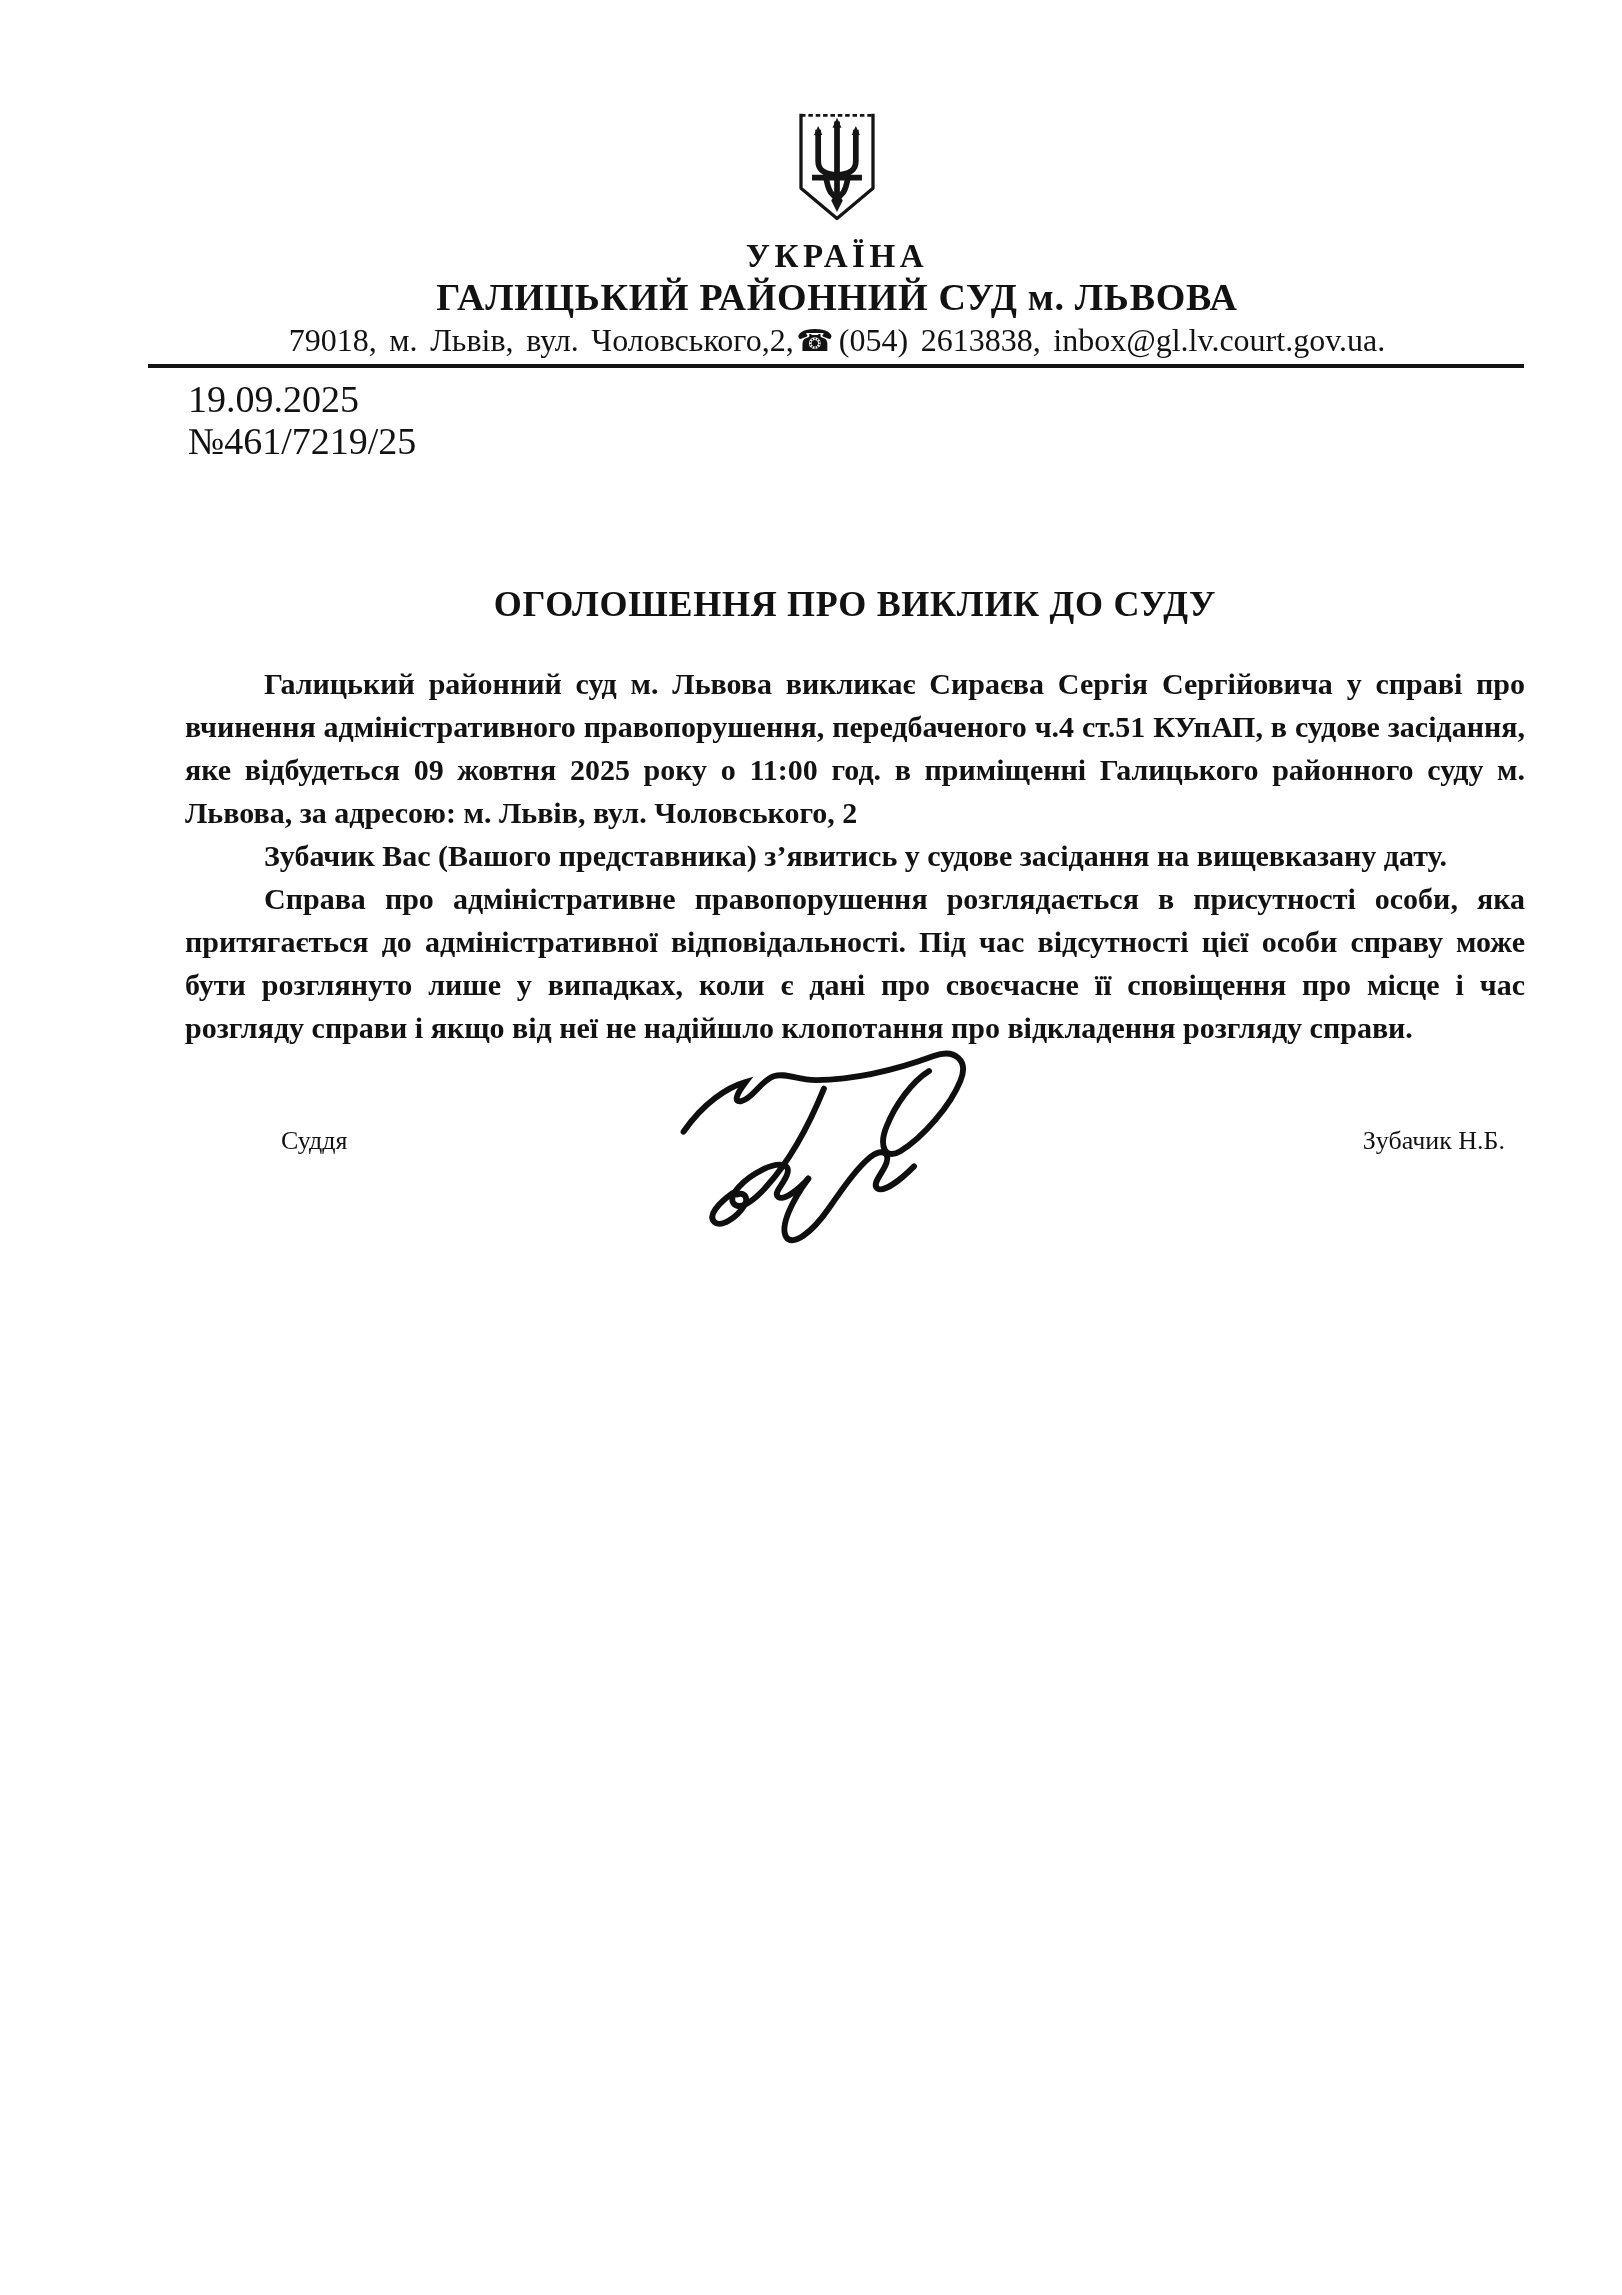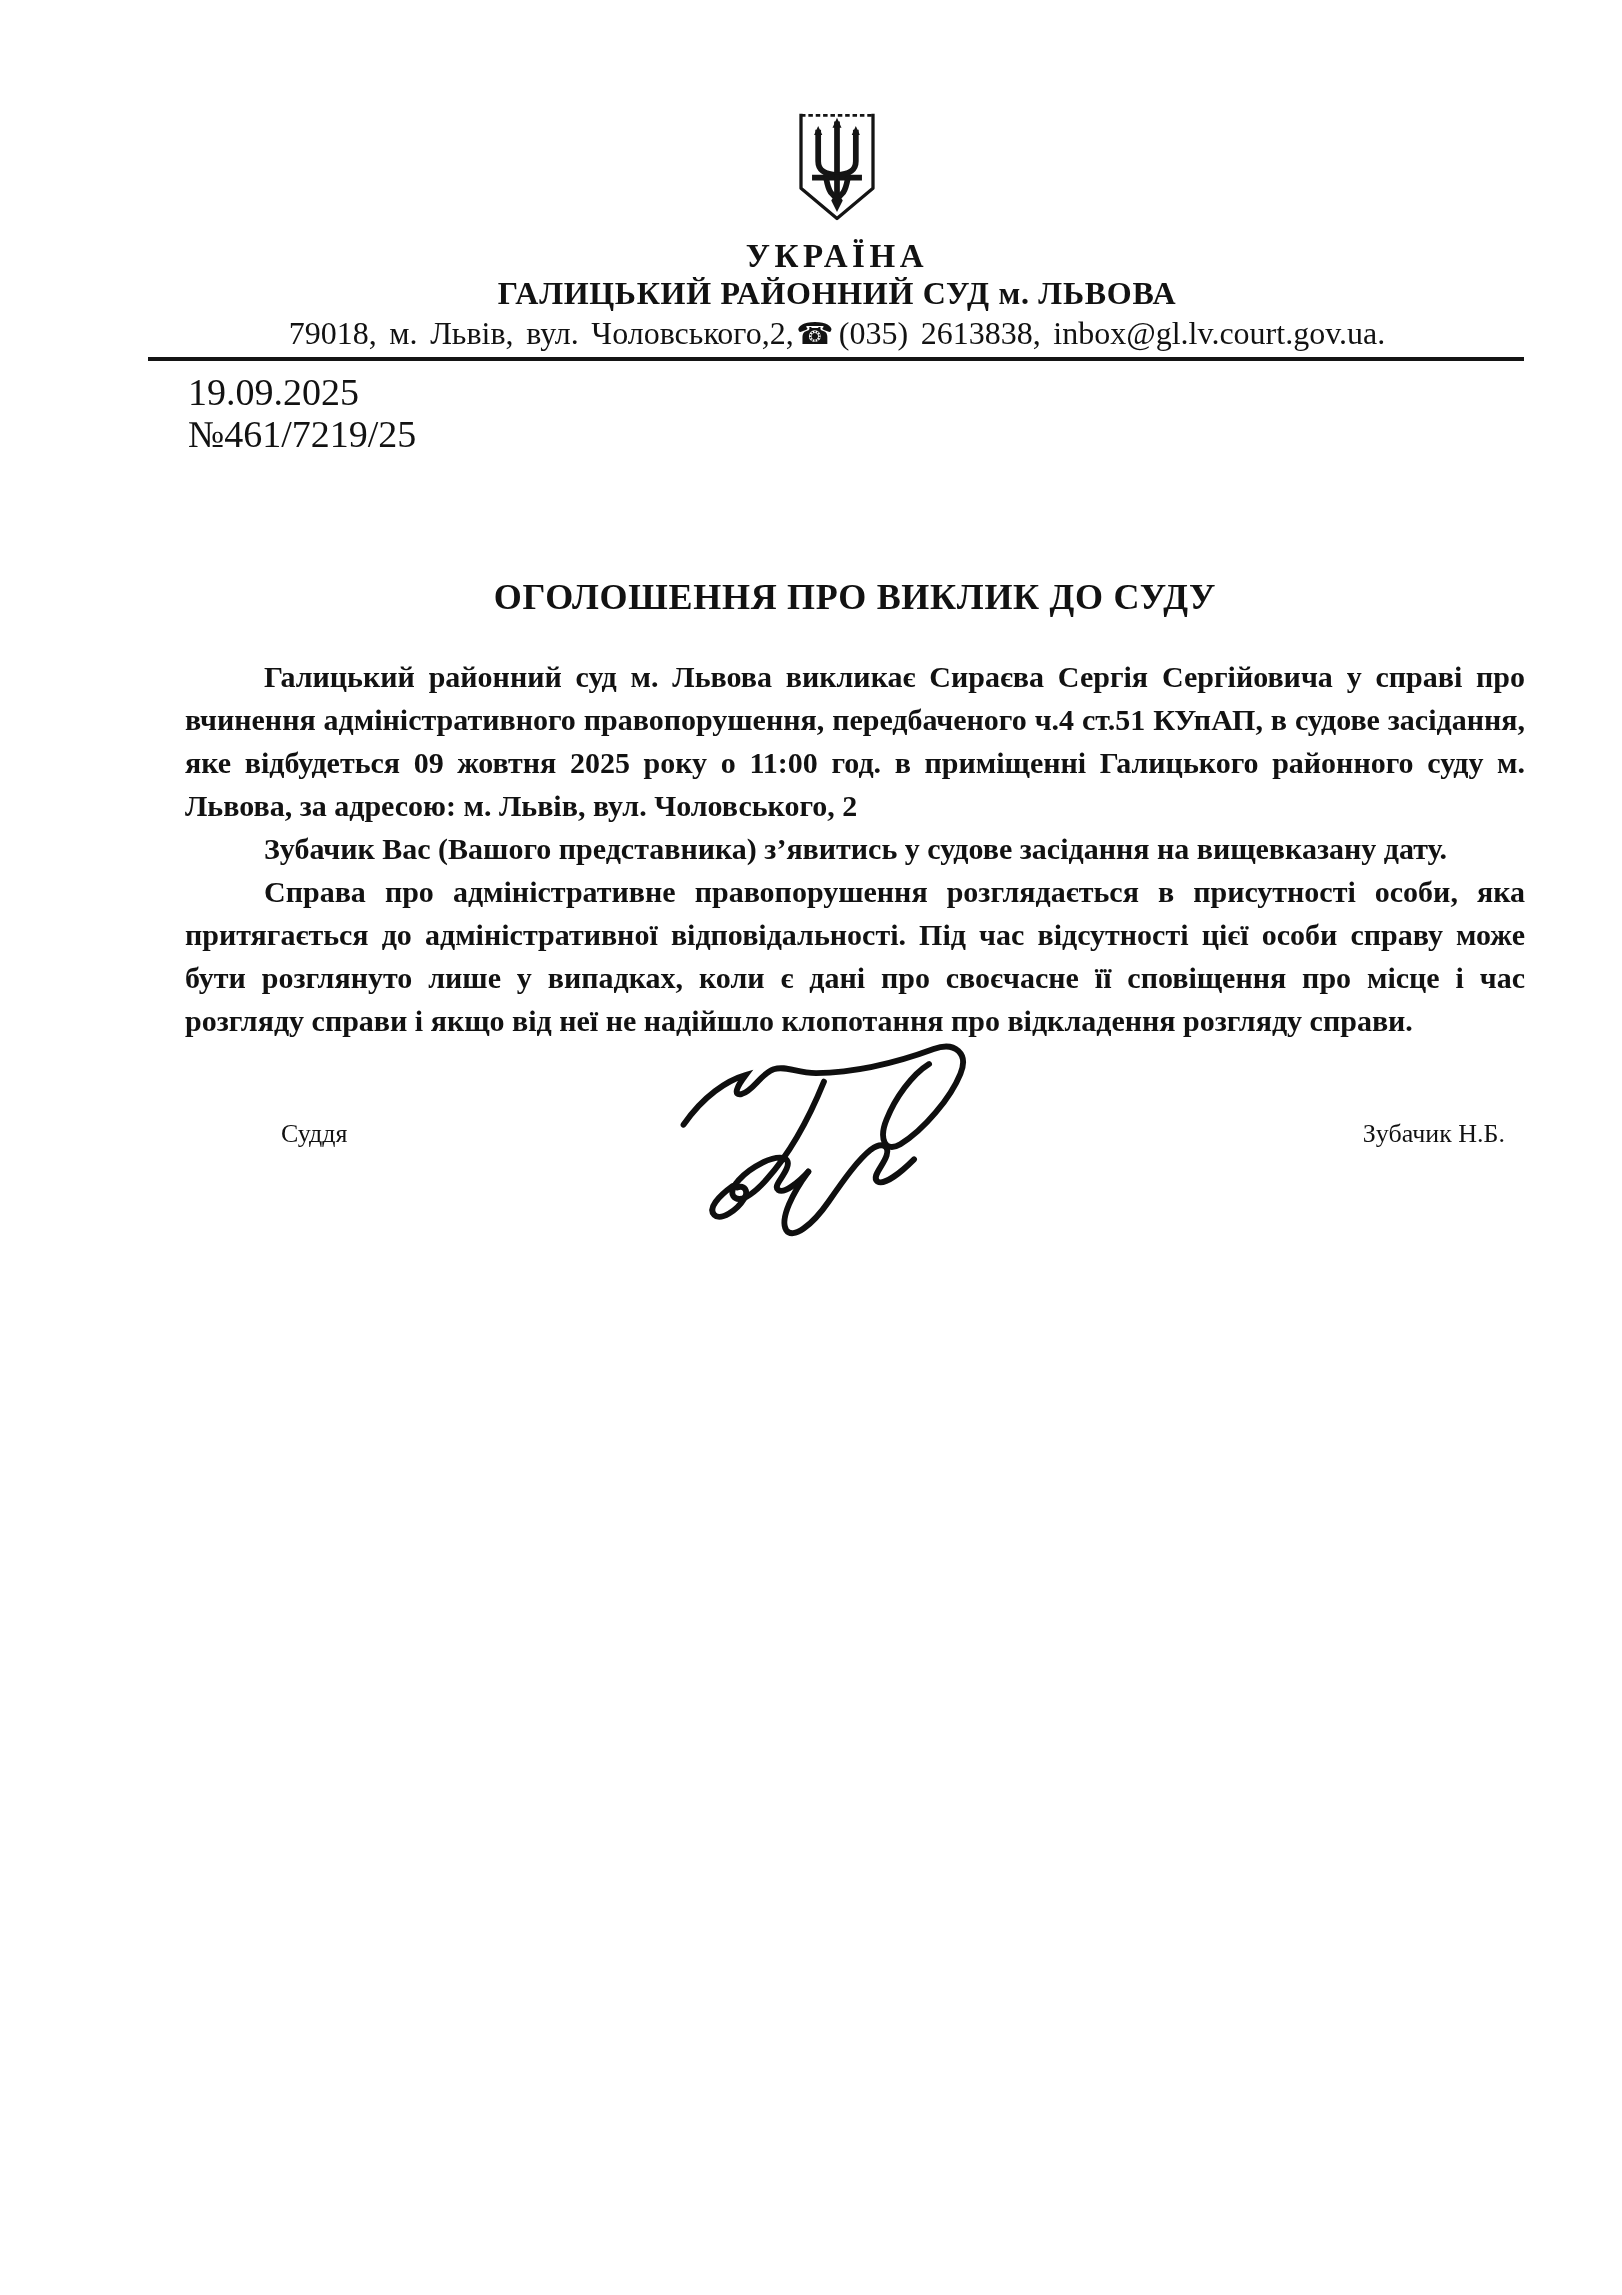--- a/index.html
+++ b/index.html
@@ -9,21 +9,21 @@
     background:#ffffff;
     color:#121212;
     font-family:"Liberation Serif","DejaVu Serif",serif;
     overflow:hidden;
   }
   
   .letterhead { text-align:center; padding-top:109px; margin:0 98px 0 150px; }
   .emblem-wrap { line-height:0; }
   .emblem-wrap svg { width:90px; height:124px; }
   .country { font-size:33px; font-weight:bold; letter-spacing:4.6px; margin-top:5.2px; }
-  .court   { font-size:32px; font-weight:bold; letter-spacing:0.7px; margin-top:0px; }
+  .court   { font-size:38px; font-weight:bold; letter-spacing:0.7px; margin-top:0px; }
   .addr    { font-size:32px; margin-top:2.6px; white-space:nowrap; word-spacing:4.6px; }
   .addr .phone-glyph { font-family:"DejaVu Sans",sans-serif; font-size:30px; margin:0 5.2px 0 2.6px; }
   .rule { margin:5.2px 98px 0 148px; height:0; border-top:4.6px solid #141414; }
   
   .meta { margin:10.5px 98px 0 188px; font-size:38px; line-height:42px; }
   
   .title { margin:121px 97px 0 185px; text-align:center;
            font-size:36px; font-weight:bold; letter-spacing:0.7px; }
   
   .bodytext { margin:37px 97px 0 185px; font-size:30px; line-height:43px;
@@ -60,21 +60,21 @@
           <path d="M110 20 L99 44 H121 Z"></path>
           <path d="M64 40 L54 62 H74 Z"></path>
           <path d="M156 40 L146 62 H166 Z"></path>
           <path d="M110 198 L96 222 L110 250 L124 222 Z"></path>
         </g>
       </svg>
     </div>
     <div class="country">УКРАЇНА</div>
     <div class="court">ГАЛИЦЬКИЙ РАЙОННИЙ СУД м. ЛЬВОВА</div>
     <div class="addr">
-      <span>79018, м. Львів, вул. Чоловського,2,</span><span class="phone-glyph">☎</span><span>(035) 2613838,</span>
+      <span>79018, м. Львів, вул. Чоловського,2,</span><span class="phone-glyph">☎</span><span>(054) 2613838,</span>
       <span>inbox@gl.lv.court.gov.ua.</span>
     </div>
   </header>
 
   <div class="rule"></div>
 
   <div class="meta">
     <div>19.09.2025</div>
     <div>№461/7219/25</div>
   </div>

